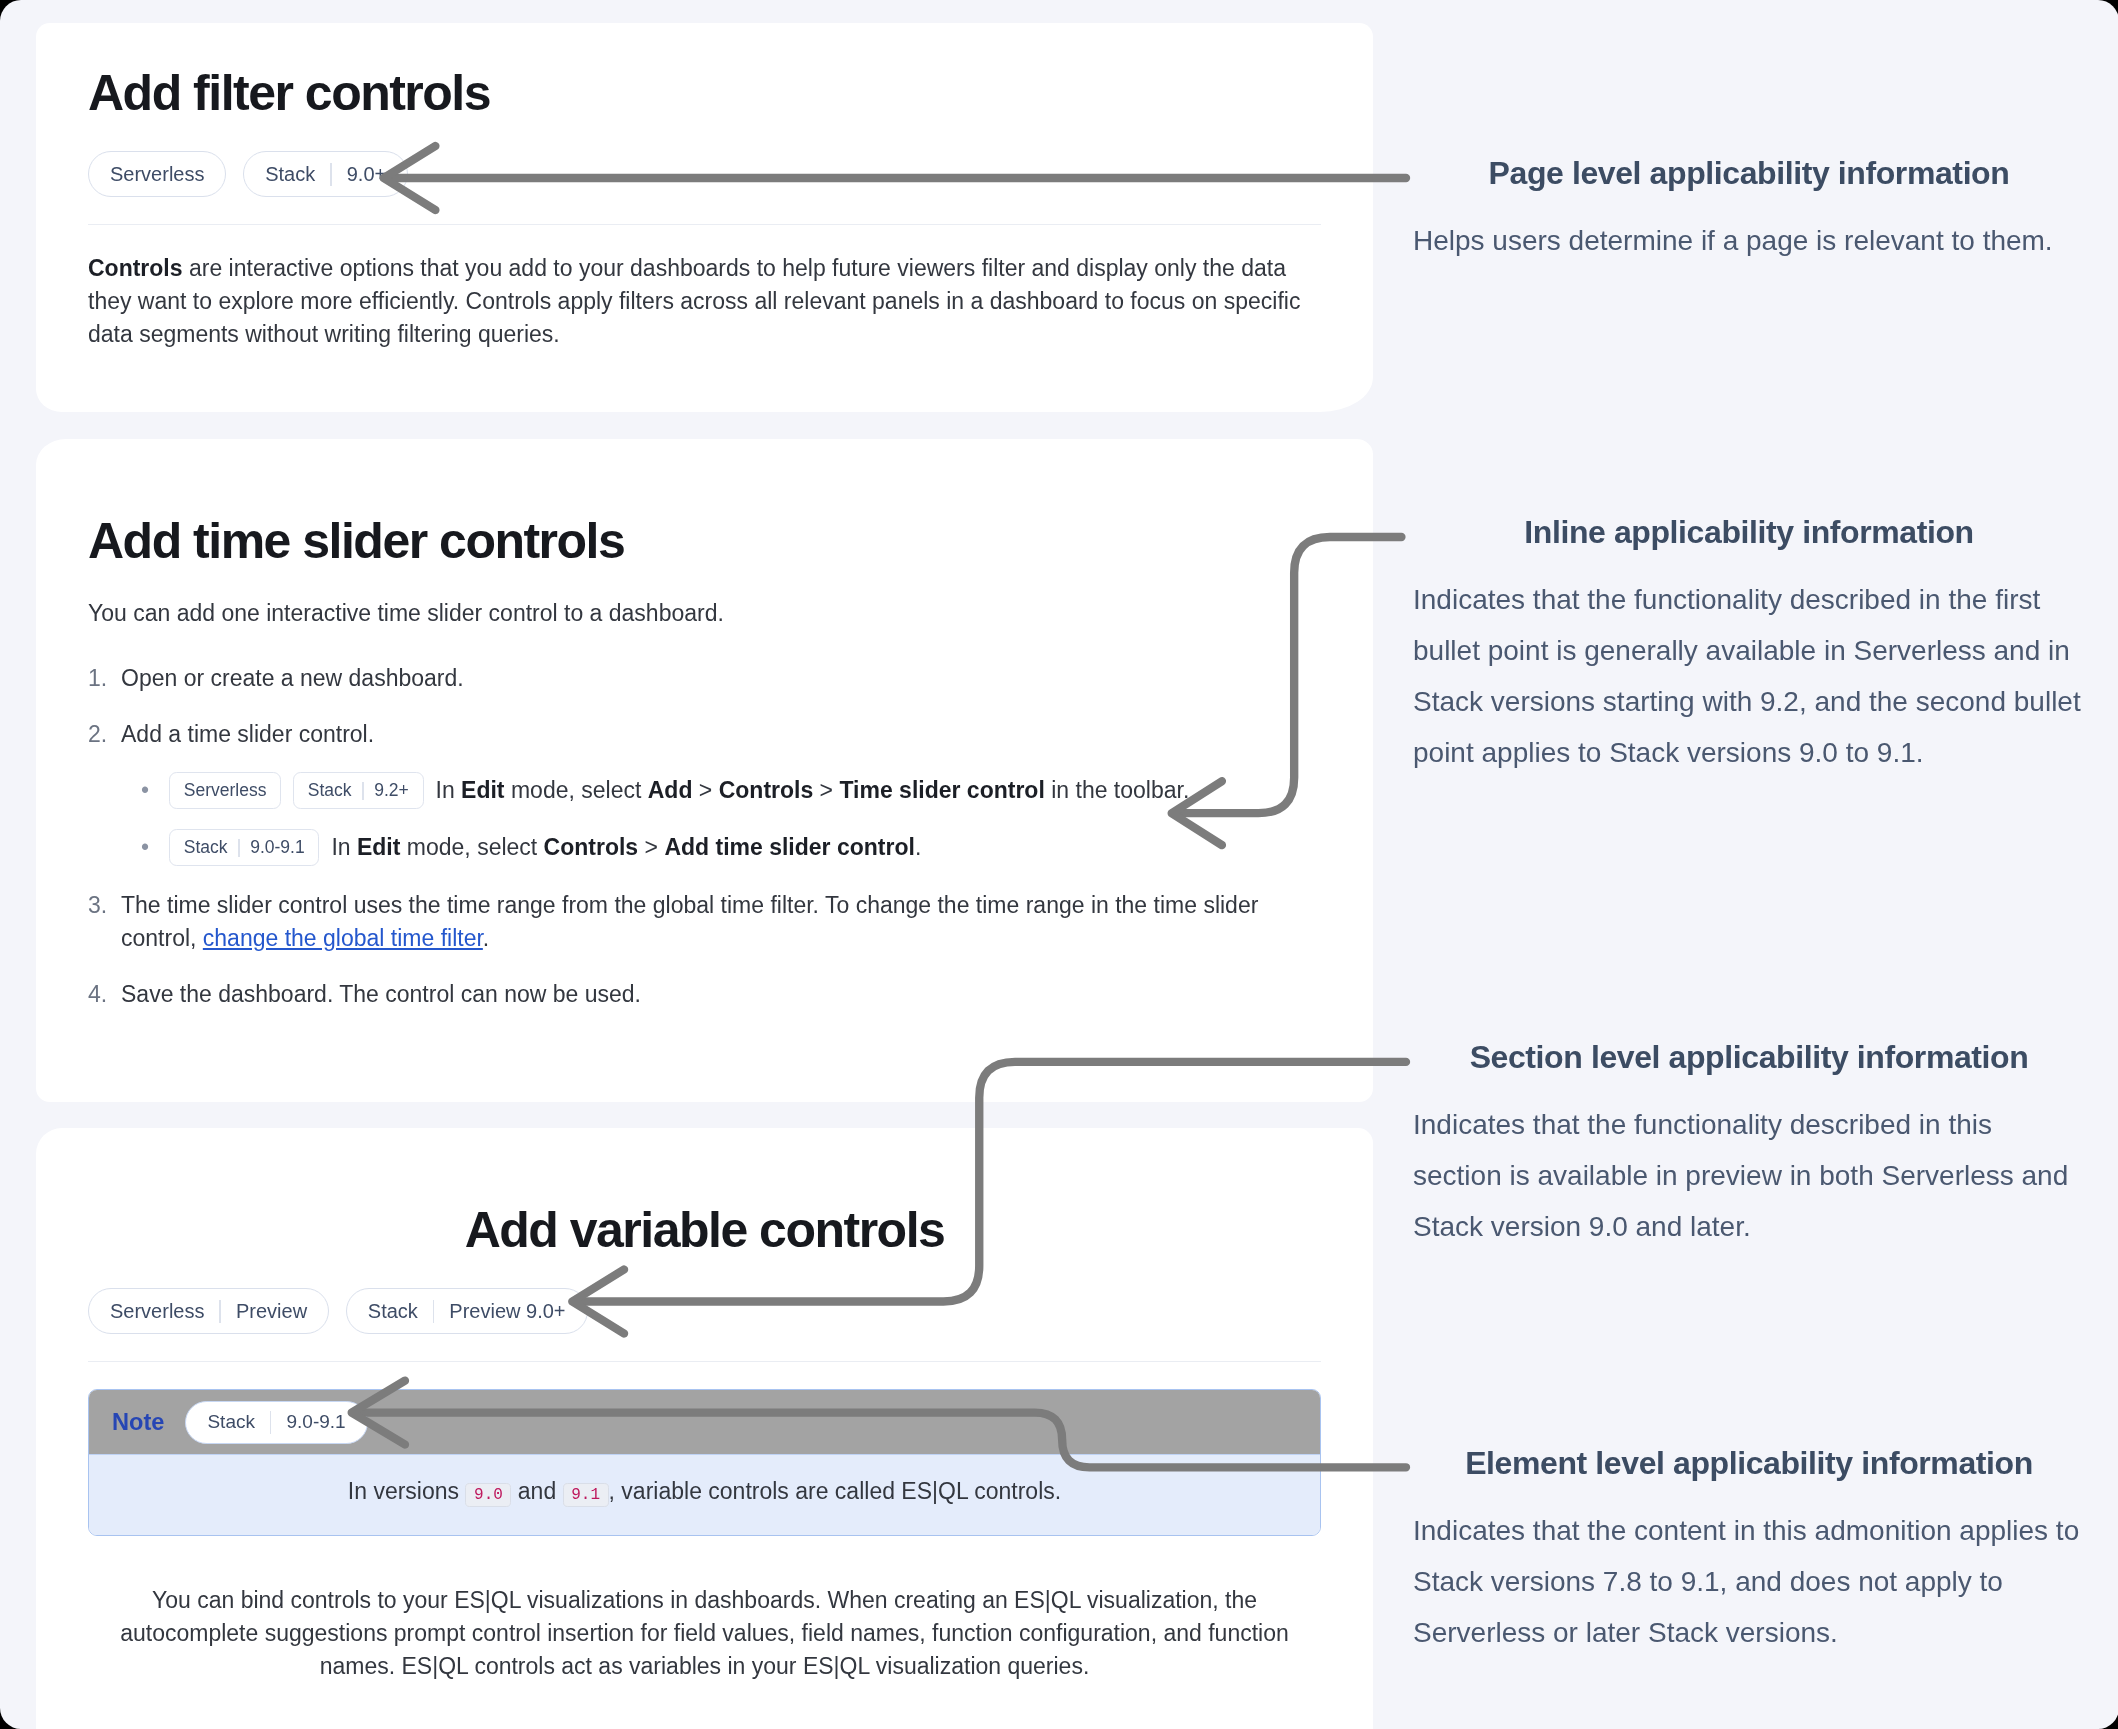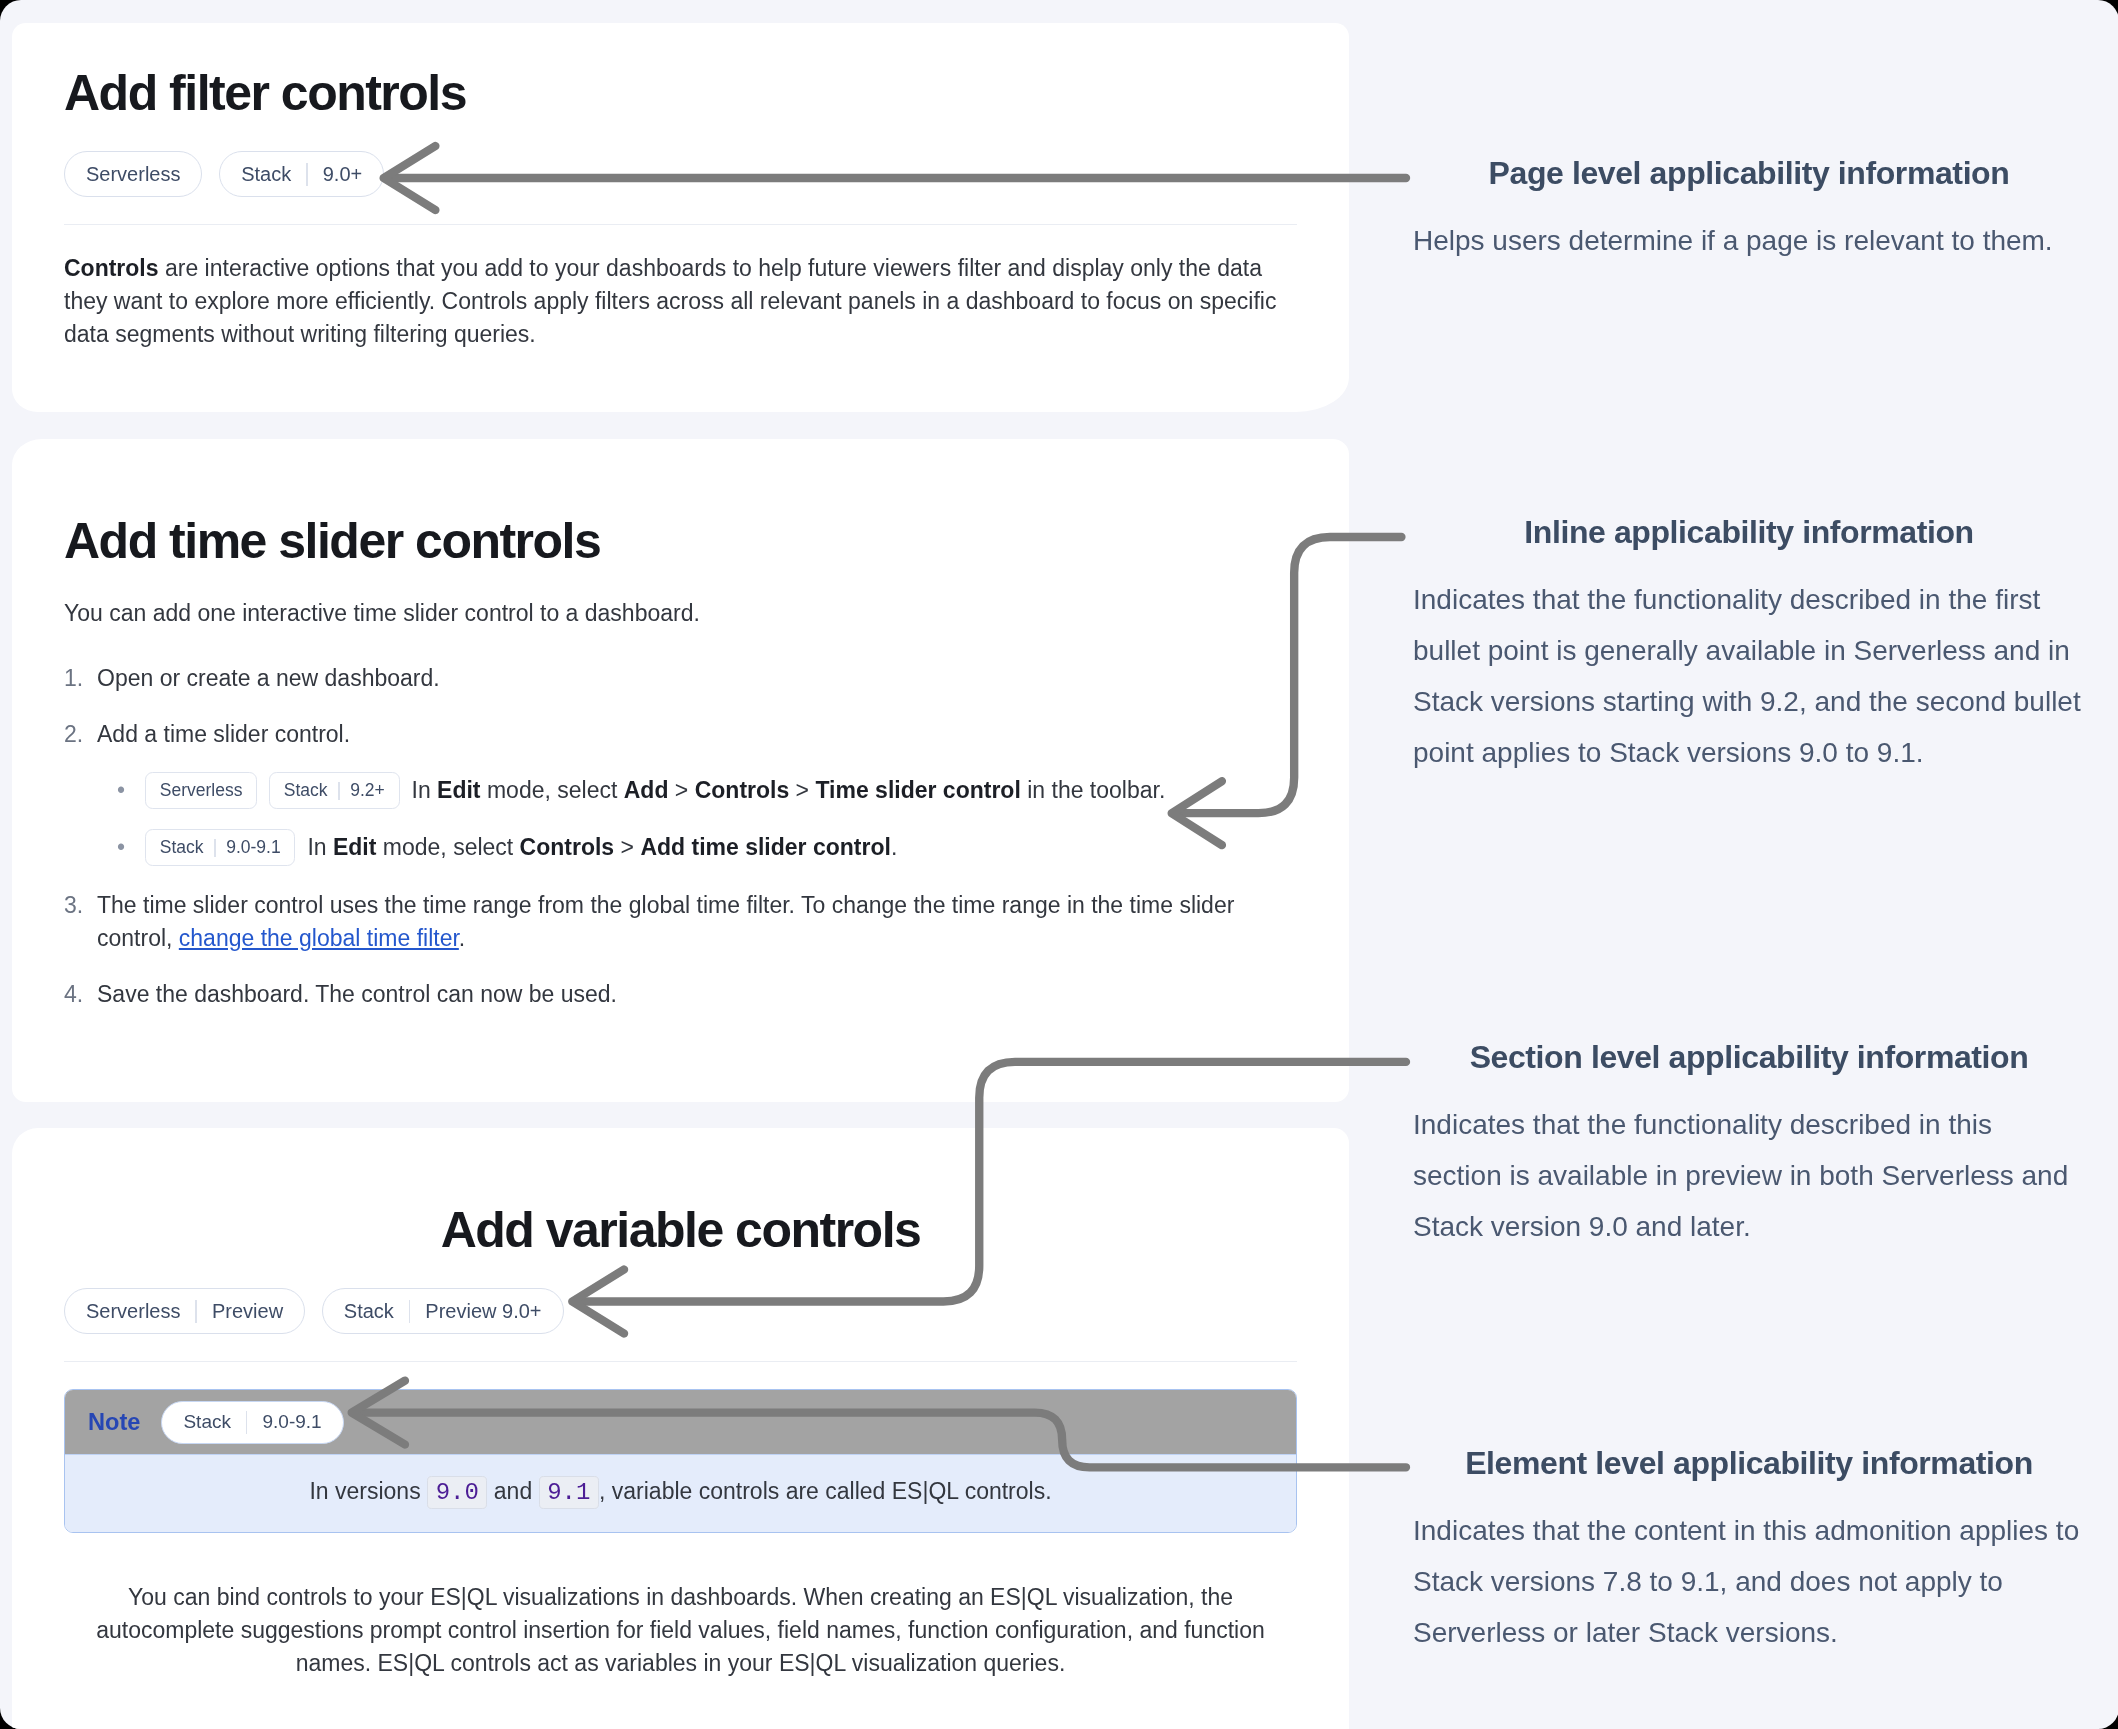--- a/index.html
+++ b/index.html
@@ -3,21 +3,21 @@
 <meta charset="utf-8">
 <style>
   html,body{margin:0;padding:0;background:#000;}
   .page{
     position:relative;width:2119px;height:1729px;background:#f4f5fa;
     border-radius:21px;overflow:hidden;
     font-family:"Liberation Sans",sans-serif;-webkit-font-smoothing:antialiased;
   }
   
   .card{
-    position:absolute;left:12px;width:1337px;background:#ffffff;
+    position:absolute;left:36px;width:1337px;background:#ffffff;
     padding:0 52px;box-sizing:border-box;
   }
   .card-1{top:23px;height:389px;border-radius:13.7px 13.7px 53px 26px / 13.7px 13.7px 35px 23px;}
   .card-2{top:439px;height:663px;border-radius:30px 16.7px 13.7px 13.7px / 26px 15px 13.7px 13.7px;}
   .card-3{top:1128px;height:601px;border-radius:26px 15px 0 0;text-align:center;}
   h1.doc-title{
     margin:0;font-size:50px;font-weight:700;letter-spacing:-1.5px;color:#17191e;
   }
   .card-1 h1.doc-title{padding-top:41px;}
   .card-2 h1.doc-title{padding-top:73px;}
@@ -51,21 +51,21 @@
   
   .note{margin-top:27px;border:1.5px solid #a8c3f0;border-radius:9px;overflow:hidden;}
   .note-head{
     display:flex;align-items:center;gap:21px;background:#a3a3a3;
     padding:10.6px 23px;border-bottom:1.5px solid #bed2f4;
   }
   .note-label{font-size:23.6px;font-weight:700;color:#2646b4;}
   .note-head .badge-pill{height:41px;font-size:19px;border-color:#c7d7f3;}
   .note-body{background:#e4ecfb;padding:20px 23px 23px;font-size:23px;line-height:33px;color:#33373f;}
   code.code-chip{
-    font-family:"Liberation Mono",monospace;font-size:24px;color:#4c1d95;
+    font-family:"Liberation Mono",monospace;font-size:16px;color:#be185d;
     background:#ebeef4;border:1.1px solid #d9dee8;border-radius:4.6px;padding:2.3px 7.6px;
   }
   
   .ann{position:absolute;left:1413px;width:672px;}
   .ann-title{font-size:32px;font-weight:700;letter-spacing:-0.4px;color:#3c4c63;text-align:center;}
   .ann-body{margin-top:23px;font-size:28px;line-height:51px;color:#4a5870;}
   .ann-1{top:155px;}
   .ann-2{top:514px;}
   .ann-3{top:1039px;}
   .ann-4{top:1445px;}

